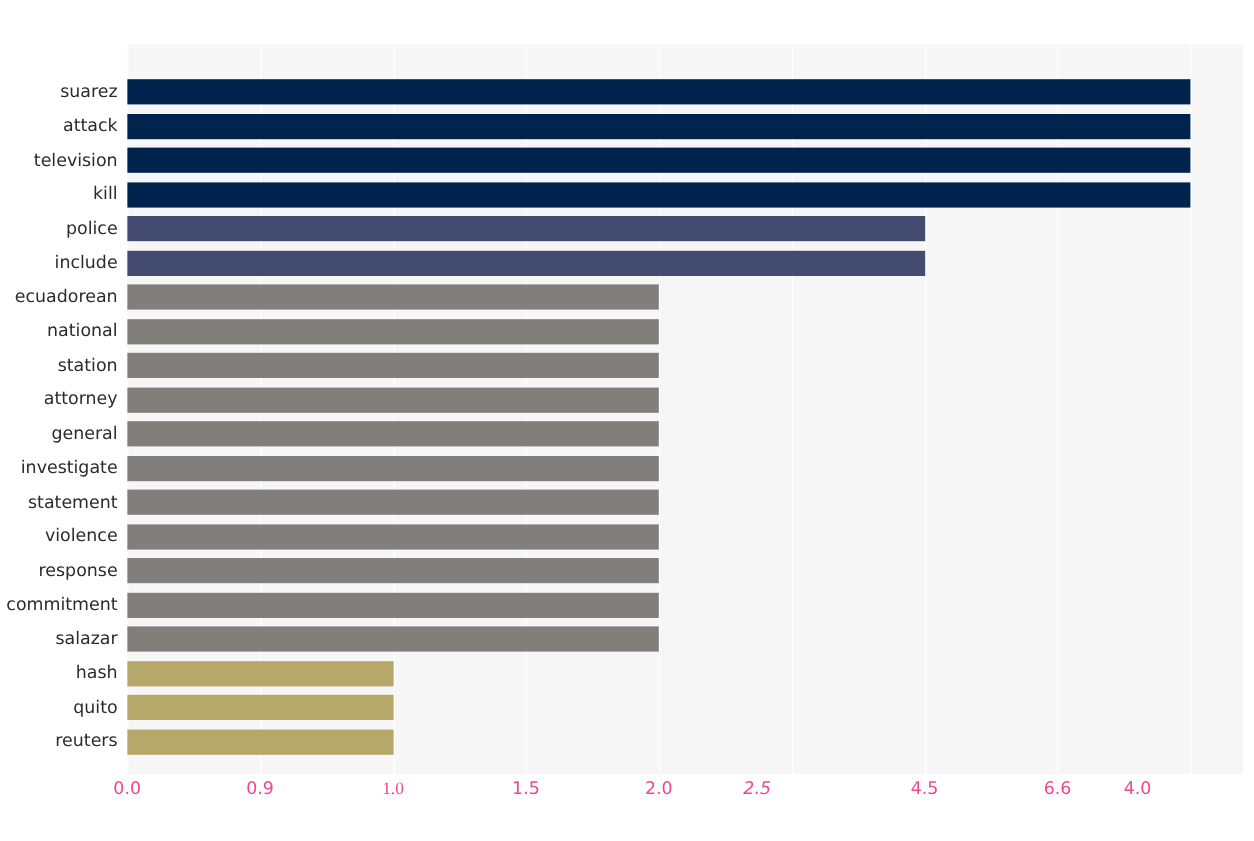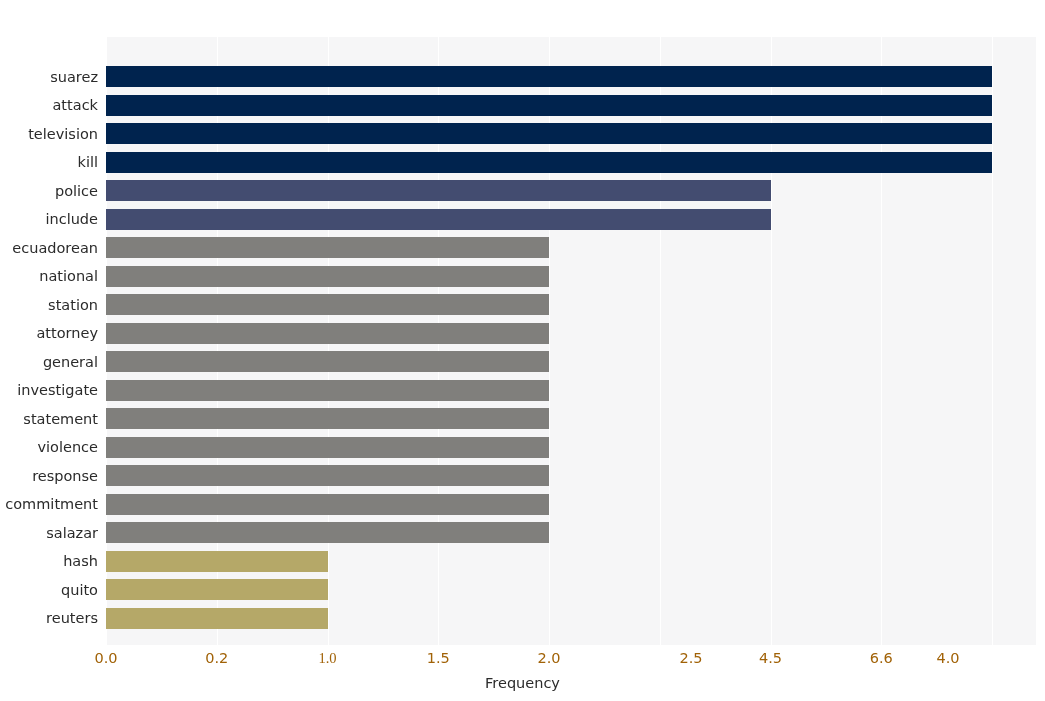--- a/index.html
+++ b/index.html
@@ -74,21 +74,21 @@
     white-space: nowrap;
   }
   
   .xtick-item {
     position: absolute;
     top: 650px;
     width: 60px;
     margin-left: -30px;
     text-align: center;
     font-size: 14.5px;
-    color: #a16207;
+    color: #ec4899;
     line-height: 17px;
   }
   #xlabel {
     position: absolute;
     top: 674px;
     left: 0;
     width: 1045px;
     text-align: center;
     font-size: 14.5px;
     color: #2b2b2b;
@@ -154,25 +154,24 @@
       <div class="ytick-item" style="top: 439px;">violence</div>
       <div class="ytick-item" style="top: 467.5px;">response</div>
       <div class="ytick-item" style="top: 496px;">commitment</div>
       <div class="ytick-item" style="top: 524.5px;">salazar</div>
       <div class="ytick-item" style="top: 553px;">hash</div>
       <div class="ytick-item" style="top: 581.5px;">quito</div>
       <div class="ytick-item" style="top: 610px;">reuters</div>
     </div>
   <div id="xtick-labels">
       <div class="xtick-item" style="left: 106px;">0.0</div>
-      <div class="xtick-item" style="left: 216.75px;">0.2</div>
+      <div class="xtick-item" style="left: 216.75px;">0.9</div>
       <div class="xtick-item" style="left: 327.5px; font-family: Liberation Serif, serif;">1.0</div>
       <div class="xtick-item" style="left: 438.25px;">1.5</div>
       <div class="xtick-item" style="left: 549px;">2.0</div>
-      <div class="xtick-item" style="left: 691px;">2.5</div>
+      <div class="xtick-item" style="left: 631px; font-style: italic;">2.5</div>
       <div class="xtick-item" style="left: 770.5px;">4.5</div>
       <div class="xtick-item" style="left: 881.25px;">6.6</div>
       <div class="xtick-item" style="left: 948px;">4.0</div>
     </div>
 
-  <div id="xlabel">Frequency</div>
 
 </div>
 
 </body></html>

